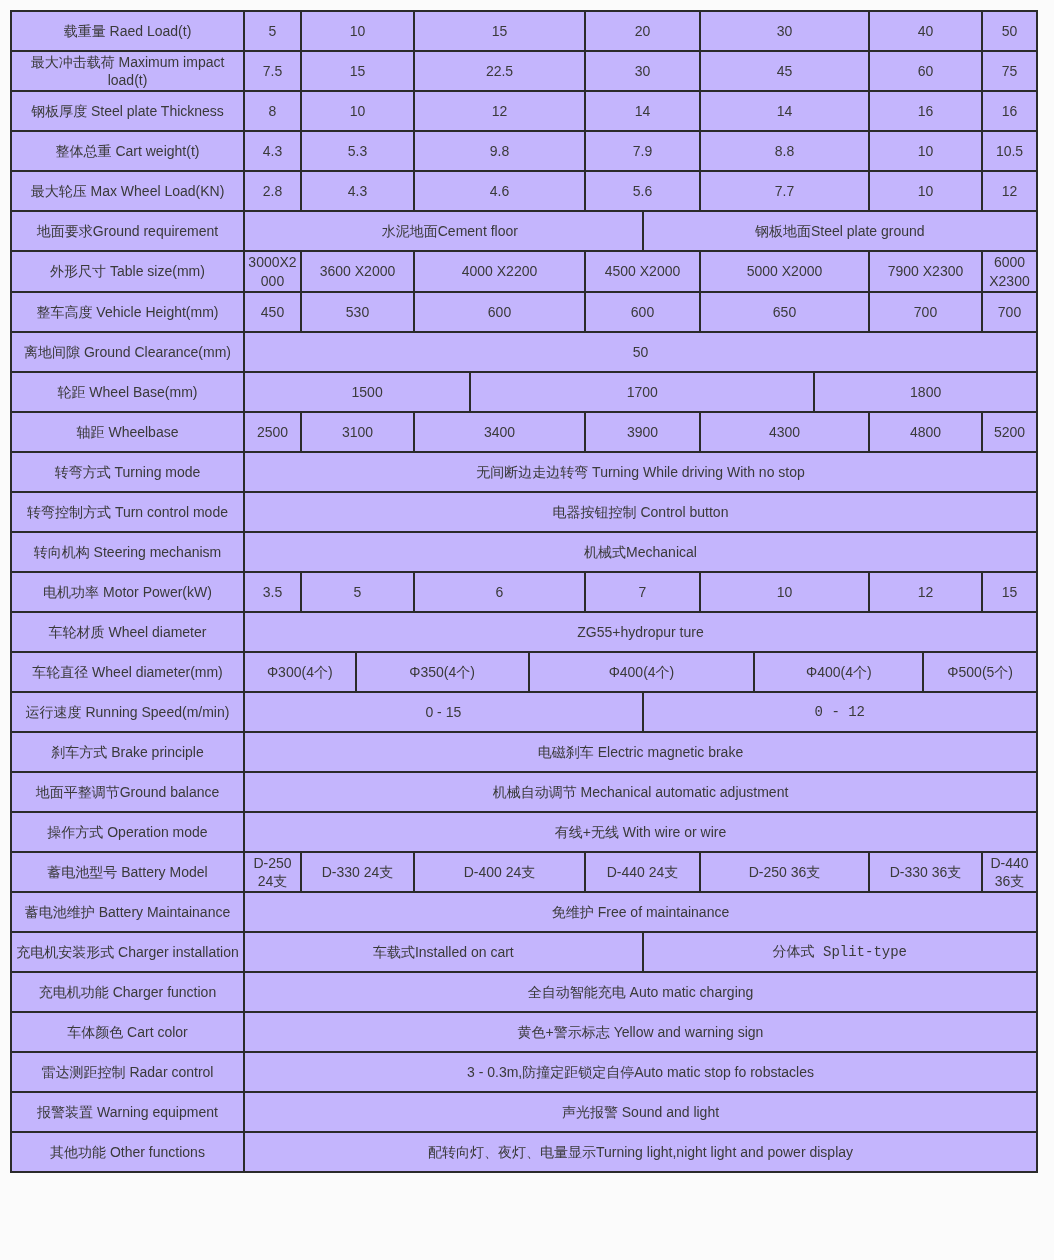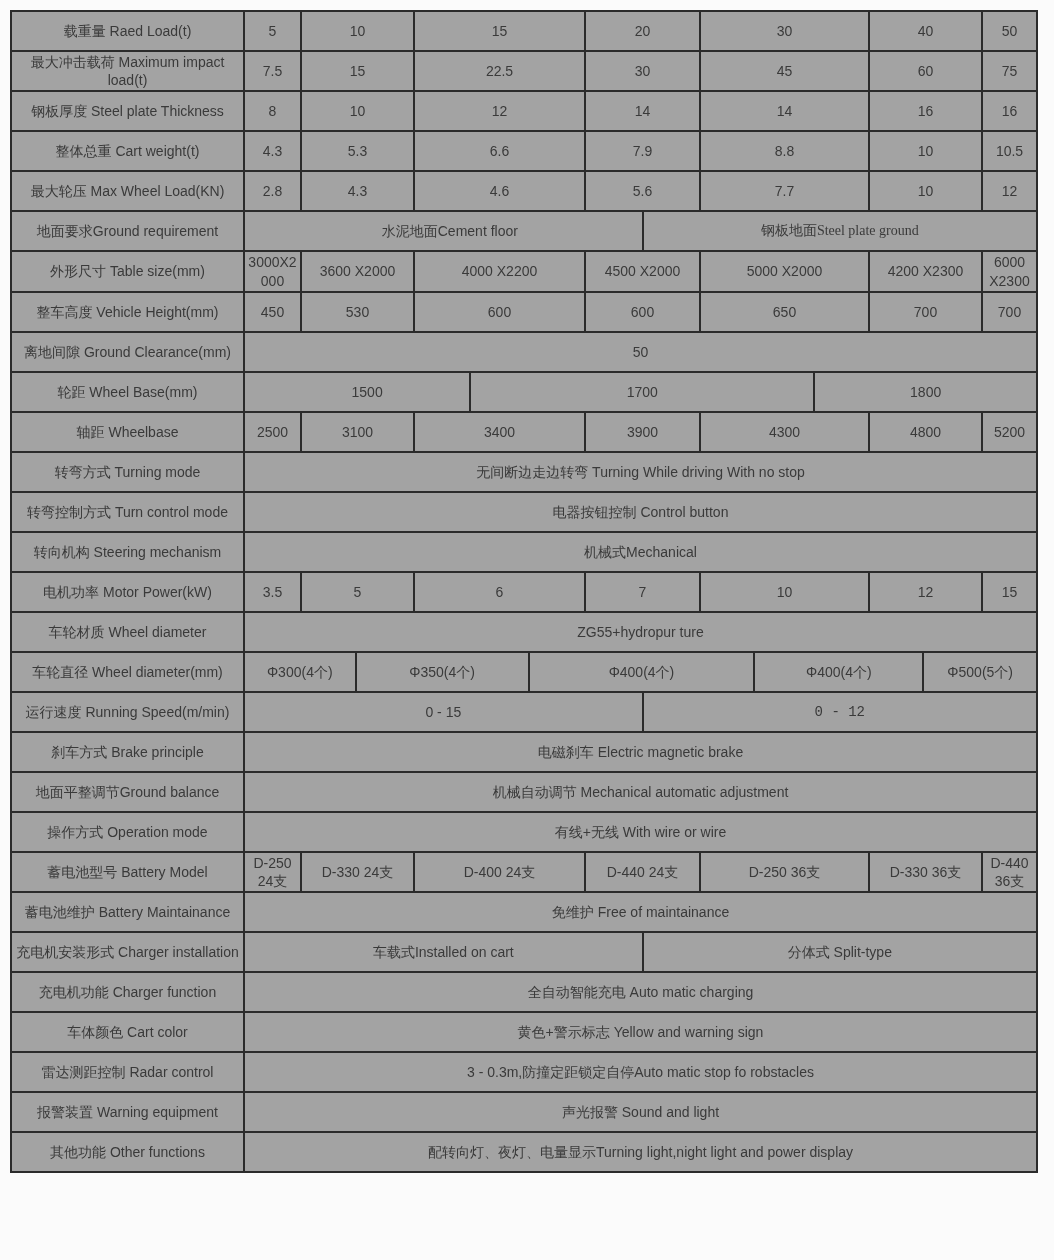--- a/index.html
+++ b/index.html
@@ -10,21 +10,21 @@
     width: 1054px;
     height: 1260px;
     background: #fbfbfb;
     font-family: "Liberation Sans", "DejaVu Sans", sans-serif;
   }
   .spec-table {
     margin: 10px 0 0 10px;
     width: 1026px;
     border-collapse: collapse;
     table-layout: fixed;
-    background: #a3a3a3;
+    background: #c4b5fd;
     color: #3a3a3a;
     font-size: 14px;
   }
   .spec-table td {
     border: 2px solid #2b2b2b;
     text-align: center;
     vertical-align: middle;
     height: 36px;
     padding: 1px 3px;
     line-height: 1.3;
@@ -100,53 +100,53 @@
         <td class="value-cell">12</td>
         <td class="value-cell">14</td>
         <td class="value-cell">14</td>
         <td class="value-cell">16</td>
         <td class="value-cell">16</td>
       </tr>
       <tr>
         <td class="label-cell">整体总重 Cart weight(t)</td>
         <td class="value-cell">4.3</td>
         <td class="value-cell">5.3</td>
-        <td class="value-cell">6.6</td>
+        <td class="value-cell">9.8</td>
         <td class="value-cell">7.9</td>
         <td class="value-cell">8.8</td>
         <td class="value-cell">10</td>
         <td class="value-cell">10.5</td>
       </tr>
       <tr>
         <td class="label-cell">最大轮压 Max Wheel Load(KN)</td>
         <td class="value-cell">2.8</td>
         <td class="value-cell">4.3</td>
         <td class="value-cell">4.6</td>
         <td class="value-cell">5.6</td>
         <td class="value-cell">7.7</td>
         <td class="value-cell">10</td>
         <td class="value-cell">12</td>
       </tr>
       <tr>
         <td class="label-cell">地面要求Ground requirement</td>
         <td colspan="7" class="split-cell">
           <div class="split">
             <div class="split-part" style="width: 50.4%; padding-left: 13px;">水泥地面Cement floor</div>
-            <div class="split-part" style="width: 49.6%; font-family: Liberation Serif, serif;">钢板地面Steel plate ground</div>
+            <div class="split-part" style="width: 49.6%;">钢板地面Steel plate ground</div>
           </div>
         </td>
       </tr>
       <tr>
         <td class="label-cell">外形尺寸 Table size(mm)</td>
         <td class="value-cell">3000X2000</td>
         <td class="value-cell">3600 X2000</td>
         <td class="value-cell">4000 X2200</td>
         <td class="value-cell">4500 X2000</td>
         <td class="value-cell">5000 X2000</td>
-        <td class="value-cell">4200 X2300</td>
+        <td class="value-cell">7900 X2300</td>
         <td class="value-cell">6000 X2300</td>
       </tr>
       <tr>
         <td class="label-cell">整车高度 Vehicle Height(mm)</td>
         <td class="value-cell">450</td>
         <td class="value-cell">530</td>
         <td class="value-cell">600</td>
         <td class="value-cell">600</td>
         <td class="value-cell">650</td>
         <td class="value-cell">700</td>
@@ -247,21 +247,21 @@
       </tr>
       <tr>
         <td class="label-cell">蓄电池维护 Battery Maintainance</td>
         <td colspan="7" class="value-cell">免维护 Free of maintainance</td>
       </tr>
       <tr>
         <td class="label-cell">充电机安装形式 Charger installation</td>
         <td colspan="7" class="split-cell">
           <div class="split">
             <div class="split-part" style="width: 50.4%; text-align: right;">车载式Installed on cart</div>
-            <div class="split-part" style="width: 49.6%;">分体式 Split-type</div>
+            <div class="split-part" style="width: 49.6%; font-family: Liberation Mono, monospace;">分体式 Split-type</div>
           </div>
         </td>
       </tr>
       <tr>
         <td class="label-cell">充电机功能 Charger function</td>
         <td colspan="7" class="value-cell">全自动智能充电 Auto matic charging</td>
       </tr>
       <tr>
         <td class="label-cell">车体颜色 Cart color</td>
         <td colspan="7" class="value-cell">黄色+警示标志 Yellow and warning sign</td>

